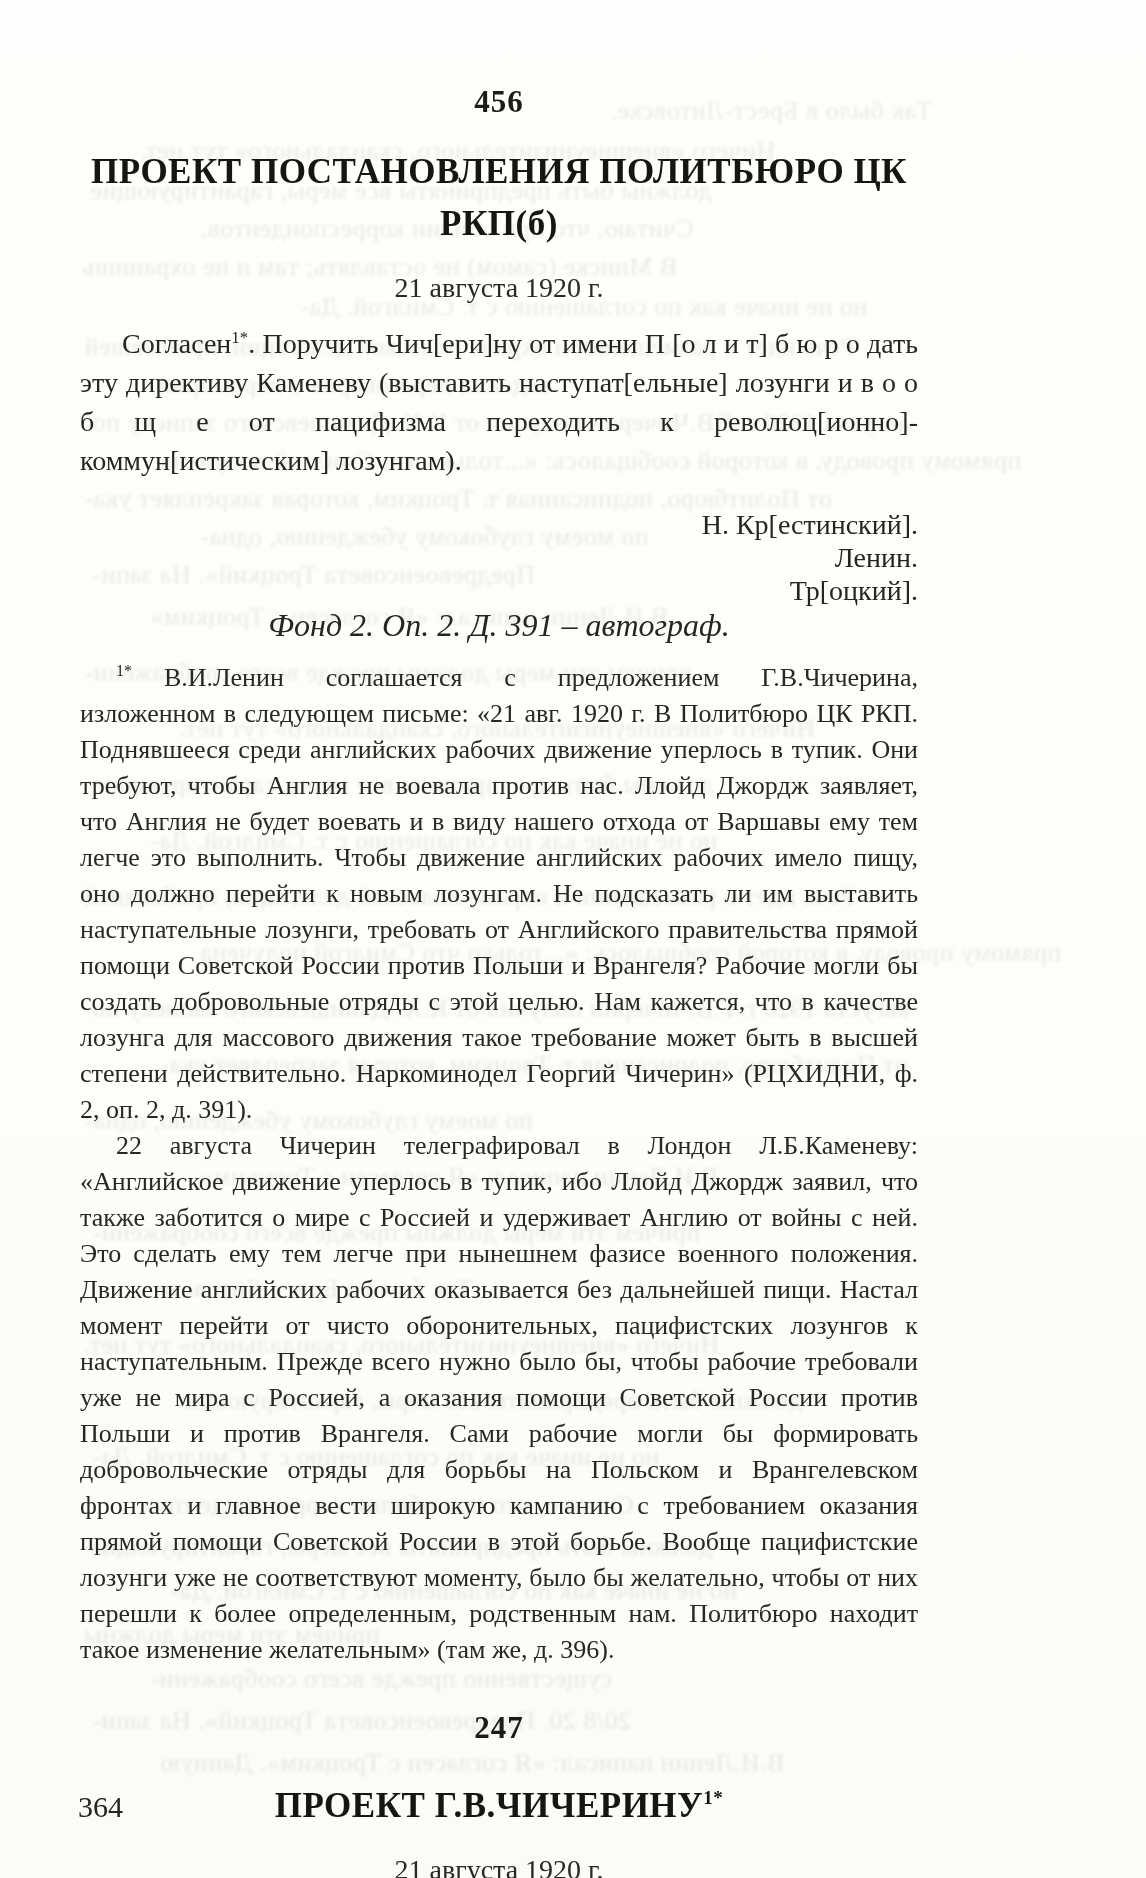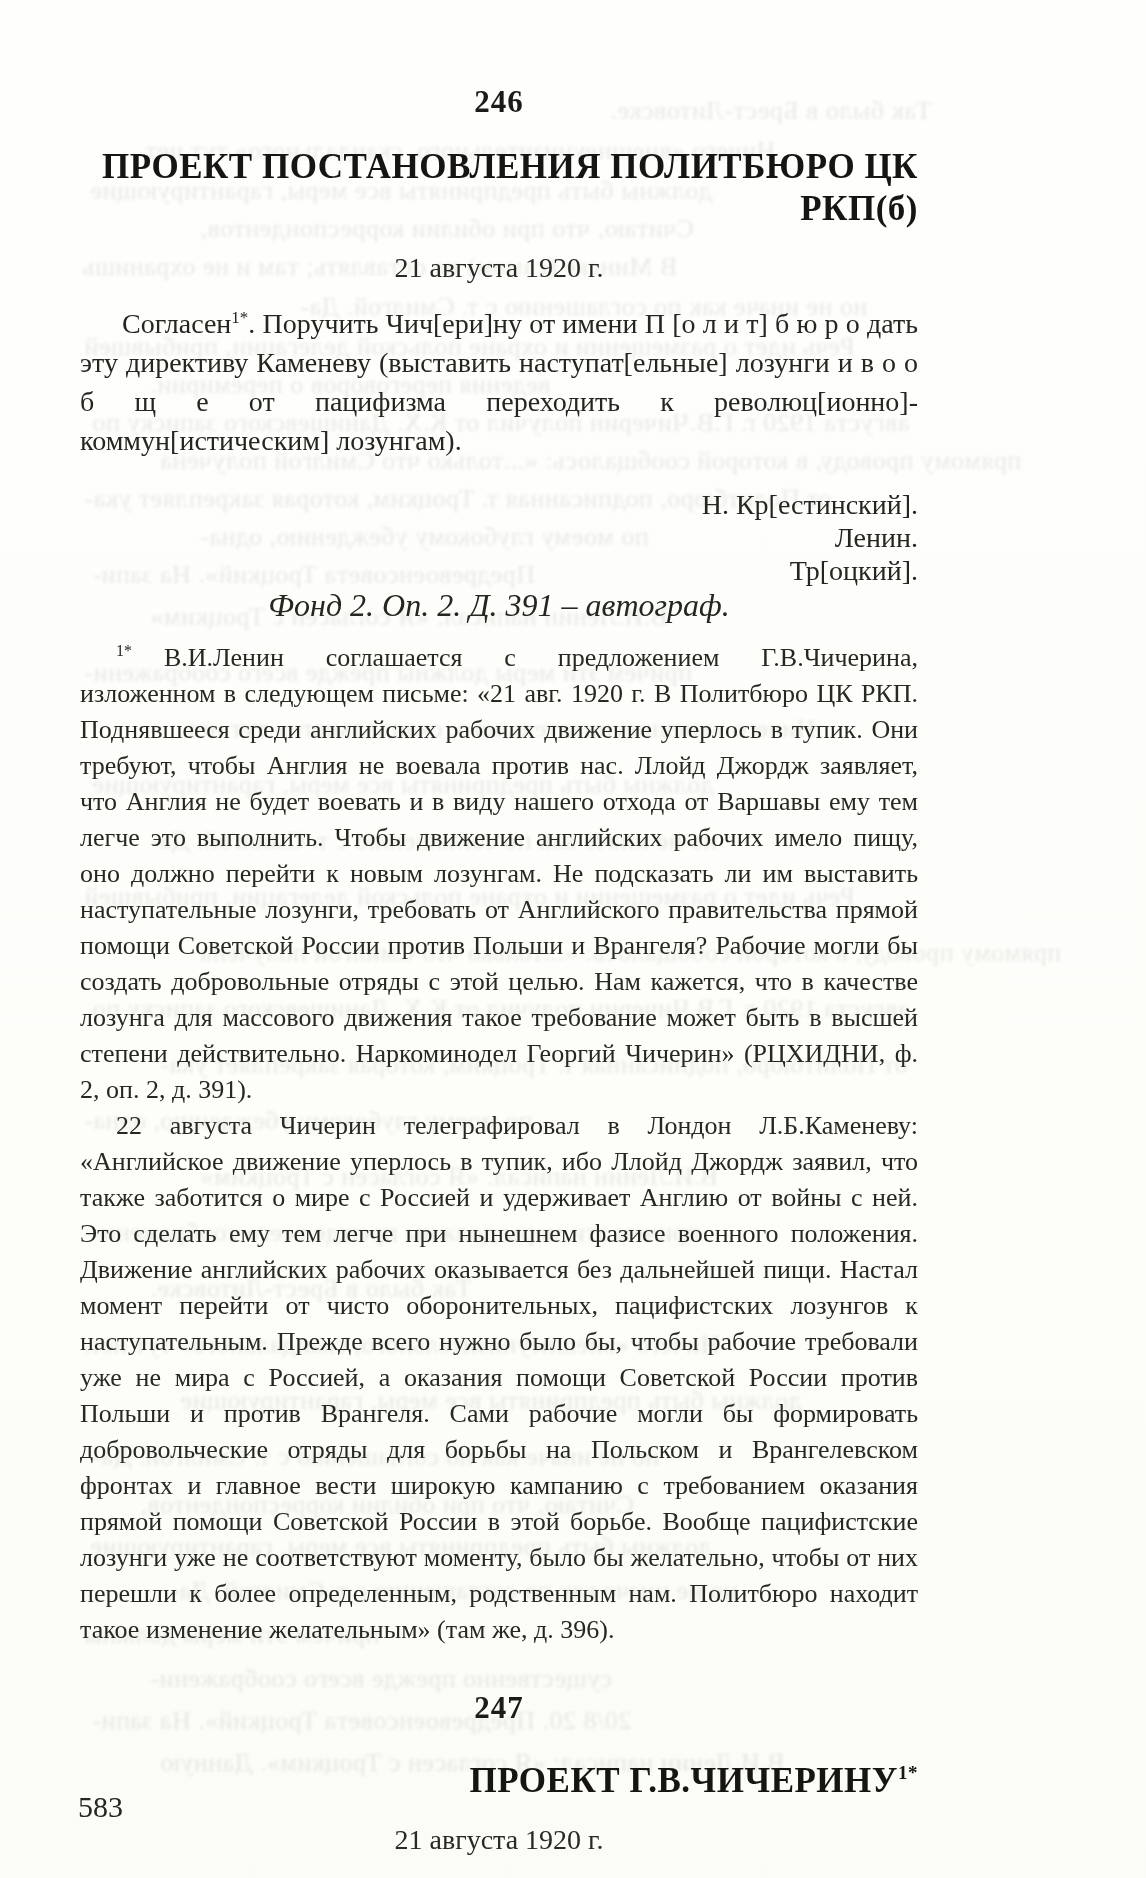--- a/index.html
+++ b/index.html
@@ -24,21 +24,21 @@
     white-space:nowrap;
     letter-spacing:0.5px;
   }
   .content{
     position:absolute;left:80px;top:84px;width:838px;z-index:2;
   }
   .doc-number{
     text-align:center;font-weight:bold;font-size:31px;letter-spacing:1px;color:#1c1b17;
   }
   .doc-title{
-    text-align:right;font-weight:bold;font-size:35px;line-height:42px;
+    text-align:center;font-weight:bold;font-size:35px;line-height:52px;
     letter-spacing:0.5px;margin-top:26px;color:#161511;
   }
   .doc-title sup{font-size:19px;}
   .doc-date{text-align:center;font-size:28px;margin-top:22px;color:#2a2922;}
   .doc-body{
     font-size:28px;line-height:39px;text-align:justify;
     text-indent:42px;margin-top:20px;color:#26251f;
   }
   .doc-body sup{font-size:17px;line-height:0;}
   .signatures{text-align:right;font-size:28px;line-height:33px;margin-top:10px;color:#26251f;}
@@ -96,21 +96,21 @@
       <div class="bleed-line" style="top: 1576px; left: 170px;">но не иначе как по соглашению с т. Смилгой. Да-</div>
       <div class="bleed-line" style="top: 1620px; left: 84px;">причем эти меры должны</div>
       <div class="bleed-line" style="top: 1664px; left: 150px;">существенно прежде всего соображени-</div>
       <div class="bleed-line" style="top: 1706px; left: 92px;">20/8 20. Предревоенсовета Троцкий». На запи-</div>
       <div class="bleed-line" style="top: 1748px; left: 160px;">В.И.Ленин написал: «Я согласен с Троцким». Данную</div>
     </div>
 
   <div class="content">
 
     <div>
-      <div class="doc-number">246</div>
+      <div class="doc-number">456</div>
       <div class="doc-title">ПРОЕКТ ПОСТАНОВЛЕНИЯ ПОЛИТБЮРО ЦК РКП(б)</div>
       <div class="doc-date">21 августа 1920 г.</div>
 
       <p class="doc-body"><span>Согласен</span><sup>1*</sup><span>. Поручить Чич[ери]ну от имени П [о л и т] б ю р о дать эту директиву Каменеву (выставить наступат[ельные] лозунги и в о о б щ е  от пацифизма переходить к революц[ионно]-коммун[истическим] лозунгам).</span></p>
 
       <div class="signatures">
         <div>Н. Кр[естинский].</div>
         <div>Ленин.</div>
         <div>Тр[оцкий].</div>
       </div>
@@ -125,15 +125,15 @@
 
     <div class="doc2">
       <div class="doc-number">247</div>
       <div class="doc-title"><span>ПРОЕКТ Г.В.ЧИЧЕРИНУ</span><sup>1*</sup></div>
       <div class="doc-date">21 августа 1920 г.</div>
 
     </div>
 
   </div>
 
-  <div class="page-number">583</div>
+  <div class="page-number">364</div>
 
 </div>
 
 </body></html>

